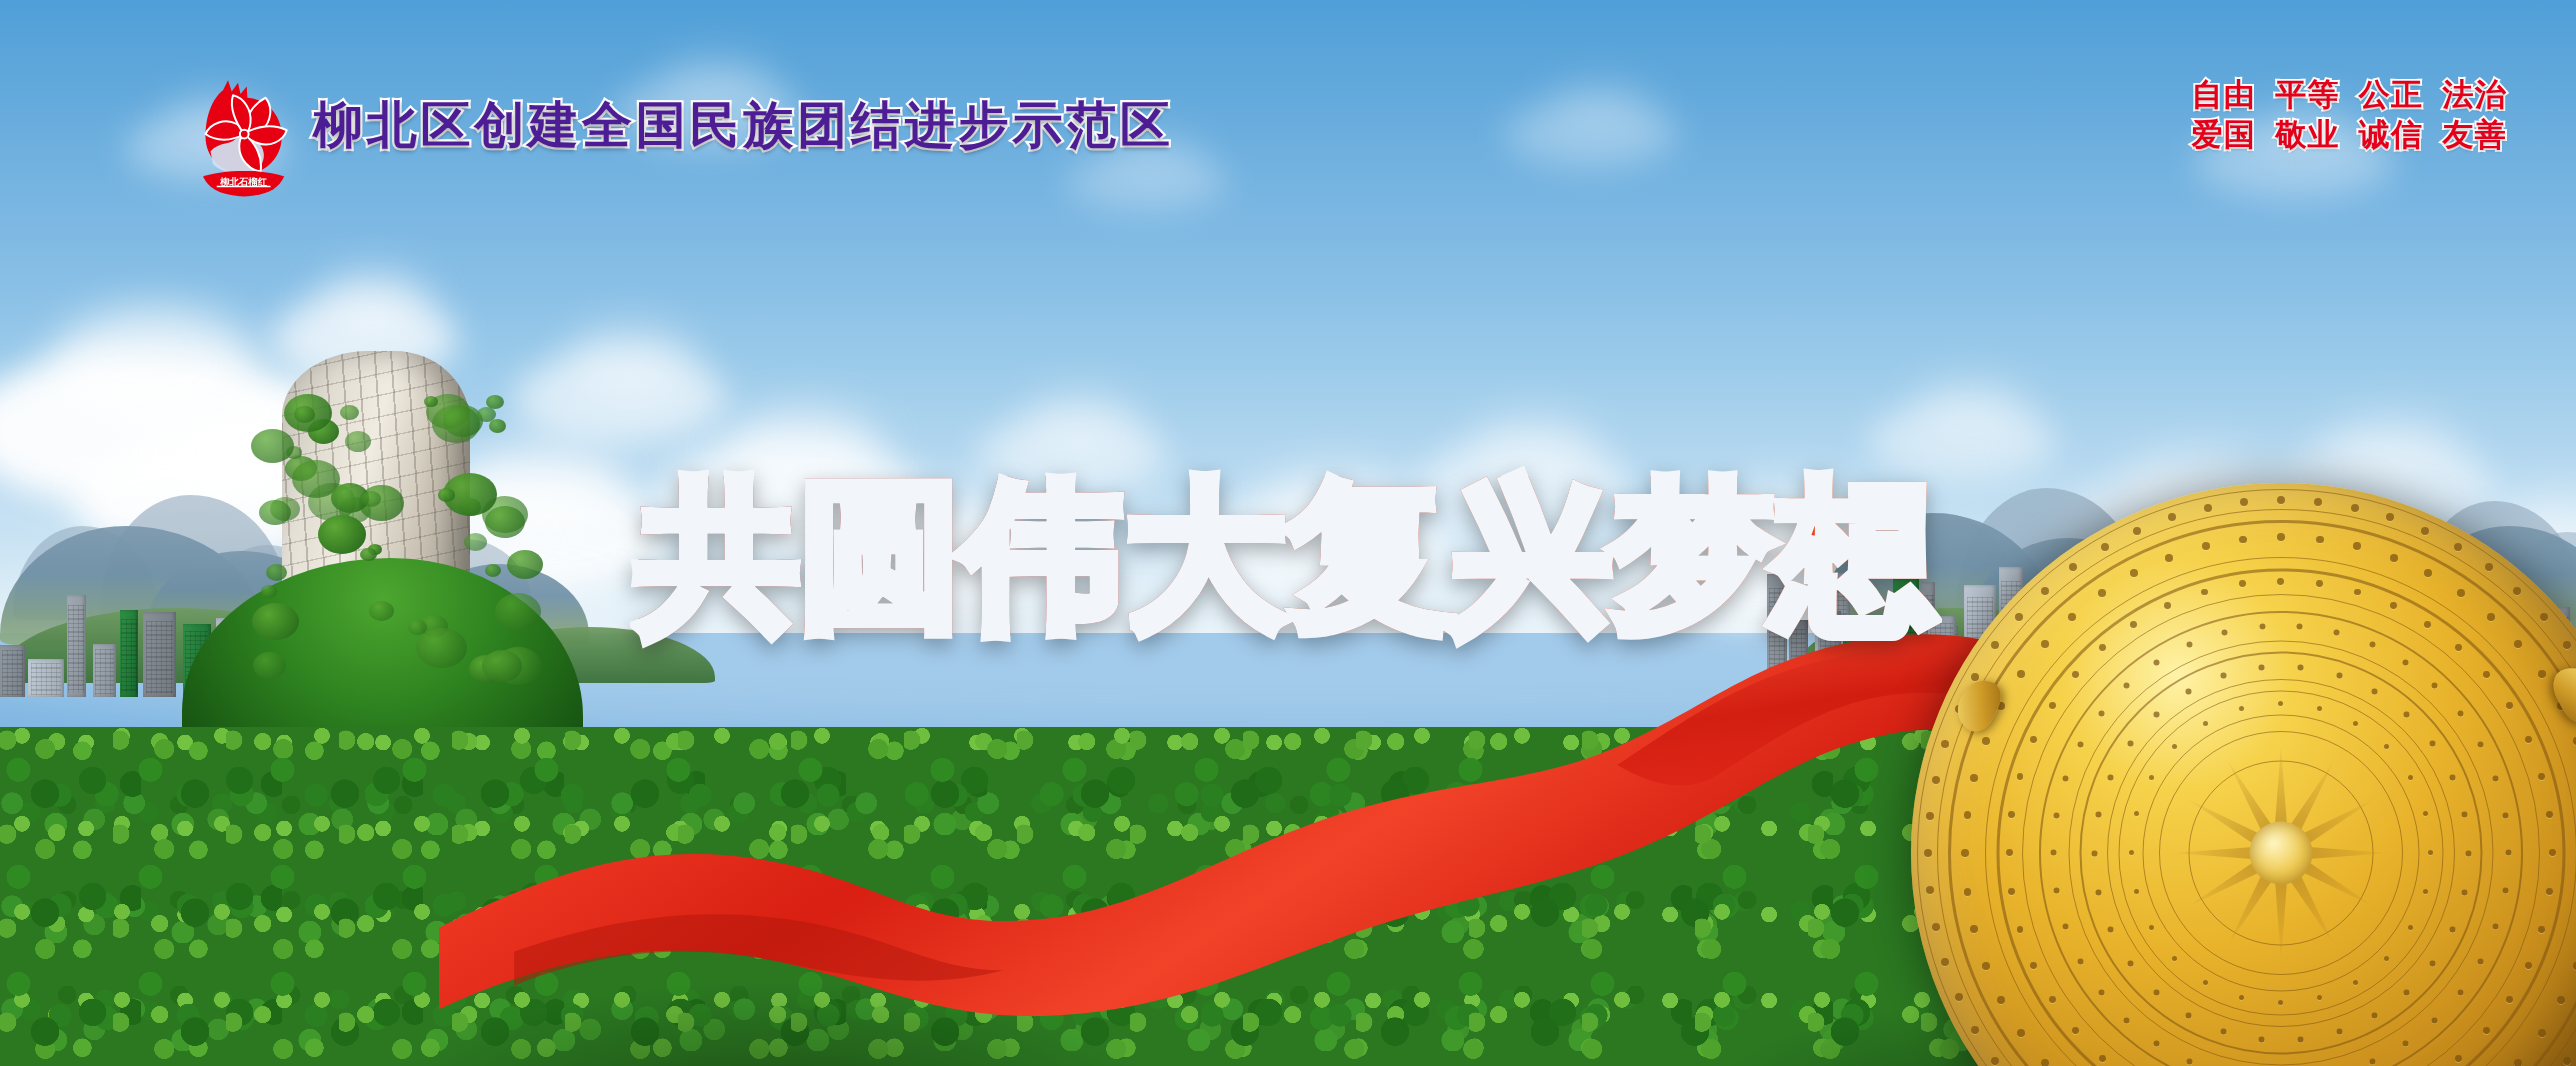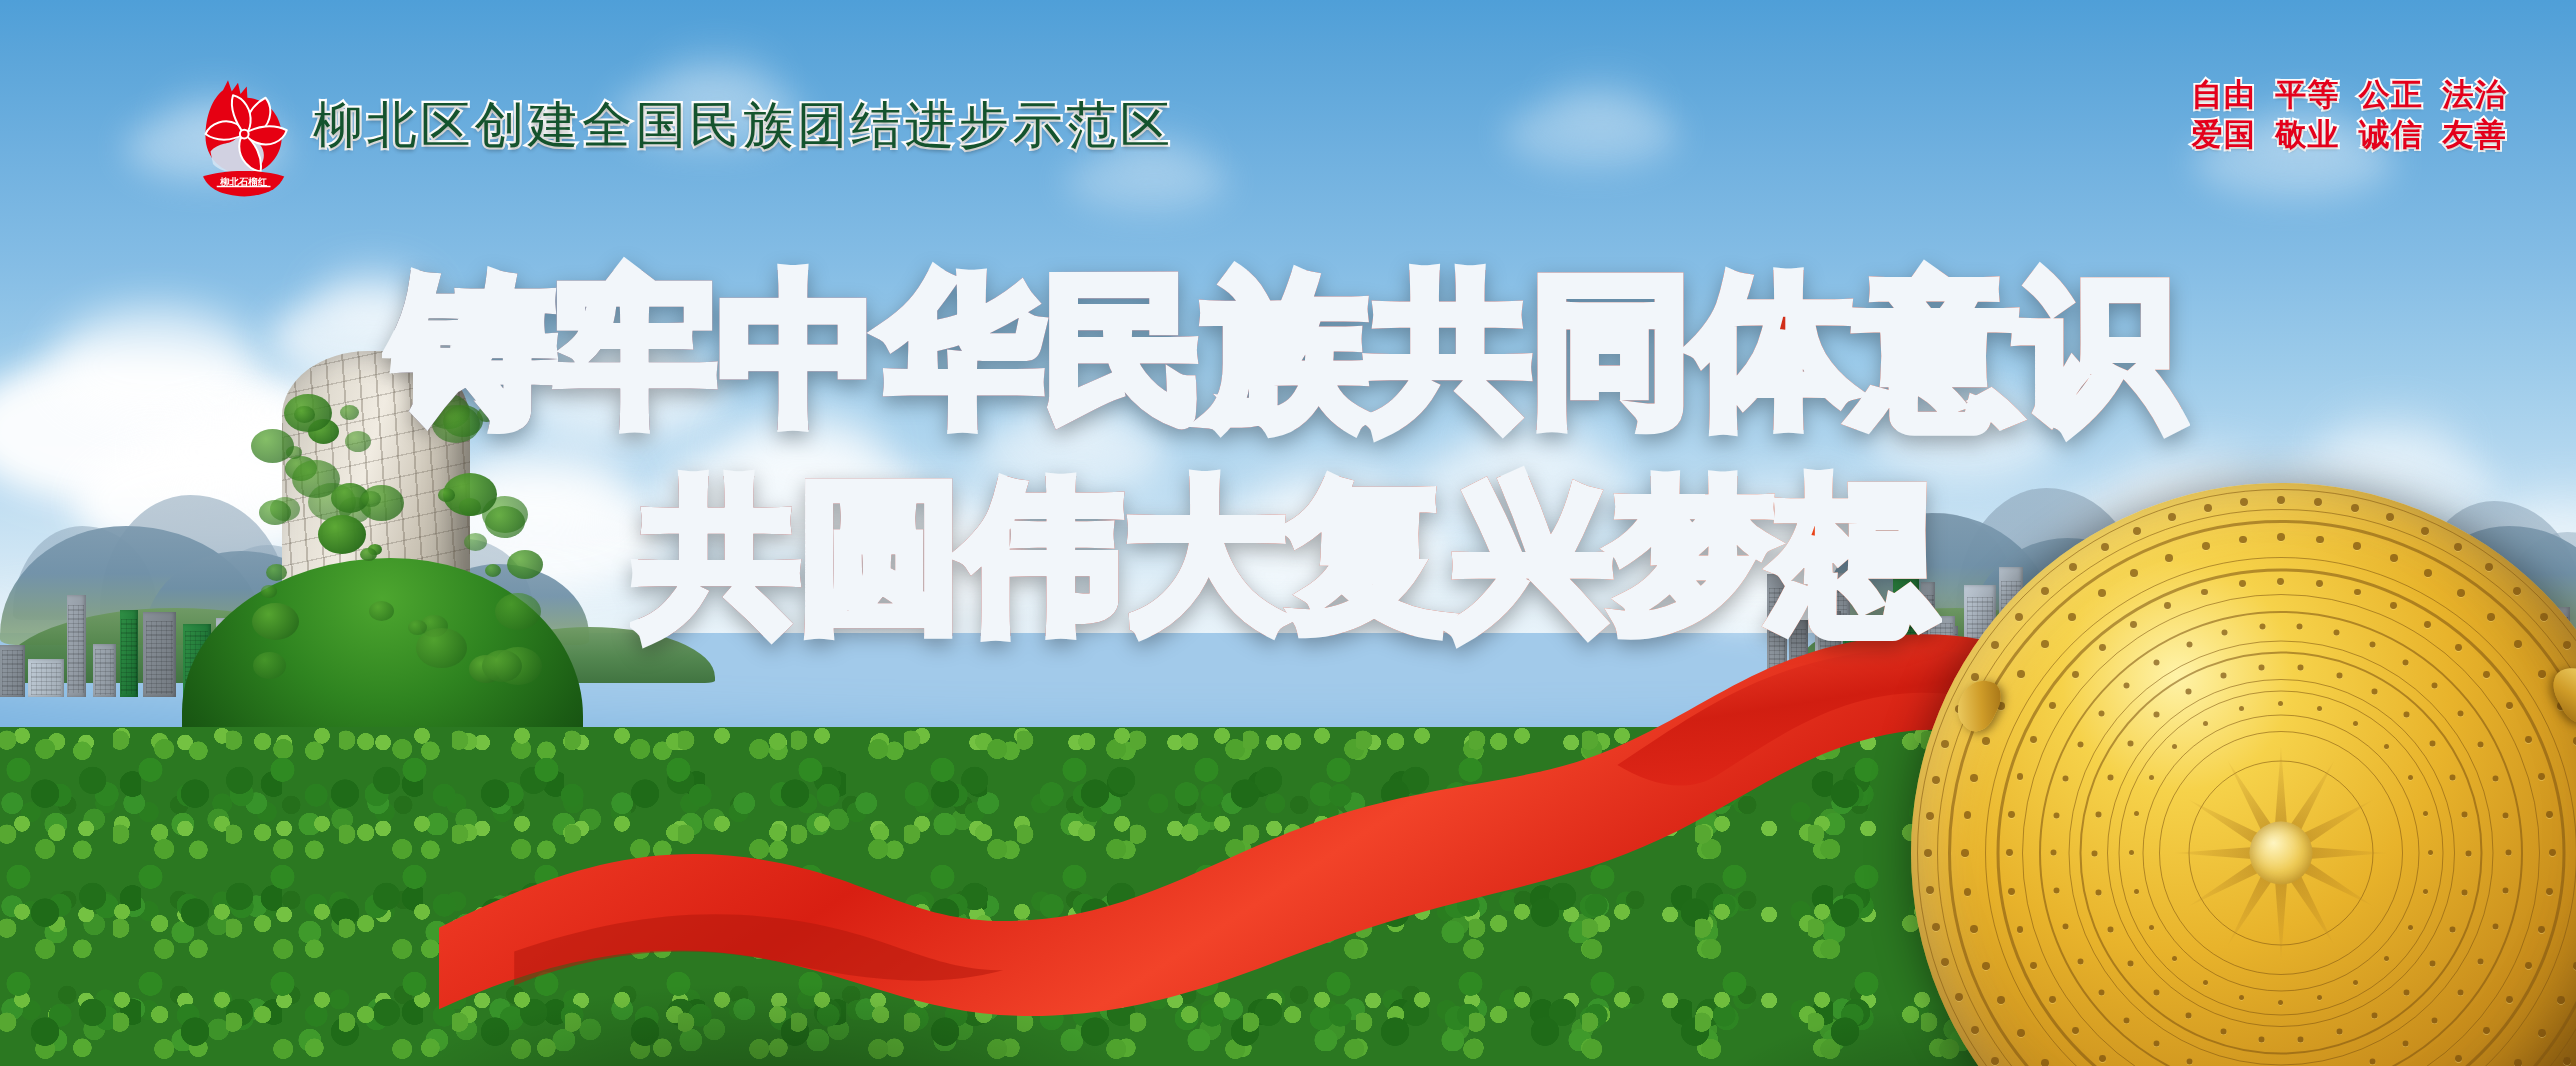--- a/index.html
+++ b/index.html
@@ -139,22 +139,22 @@
     background:radial-gradient(circle at 38% 34%, #fff6c2, #f0cd58 52%, #d09f26 100%);
     box-shadow:inset 0 0 16.3px rgba(130,88,14,.5);
   }
 
   
   #org-logo{position:absolute;left:184px;top:79px;width:118px;height:125px;}
 
   
   #header-title{
     position:absolute;left:313px;top:100px;
-    font-size:50px;font-weight:normal;letter-spacing:3.8px;line-height:1;
-    color:#14532d;white-space:nowrap;
+    font-size:50px;font-weight:bold;letter-spacing:3.8px;line-height:1;
+    color:#4c1d95;white-space:nowrap;
     -webkit-text-stroke:4.4px #ffffff; paint-order:stroke fill;
     text-shadow:0 2.5px 4.4px rgba(0,0,0,.33);
     text-align:center;
   }
 
   #core-values{
     position:absolute;right:69px;top:74px;
     text-align:right;line-height:1.30;white-space:nowrap;
   }
   #core-values .cv-row{
@@ -721,18 +721,17 @@
 
   <div id="core-values">
     <div class="cv-row">
       <span>自由</span><span>平等</span><span>公正</span><span>法治</span>
     </div>
     <div class="cv-row">
       <span>爱国</span><span>敬业</span><span>诚信</span><span>友善</span>
     </div>
   </div>
 
-  <div class="headline" id="headline-1" style="position: absolute;">铸牢中华民族共同体意识<div class="hl-texture"></div></div>
   <div class="headline" id="headline-2" style="position: absolute;">共圆伟大复兴梦想<div class="hl-texture"></div></div>
 
 
 </div>
 
 
 </body></html>

